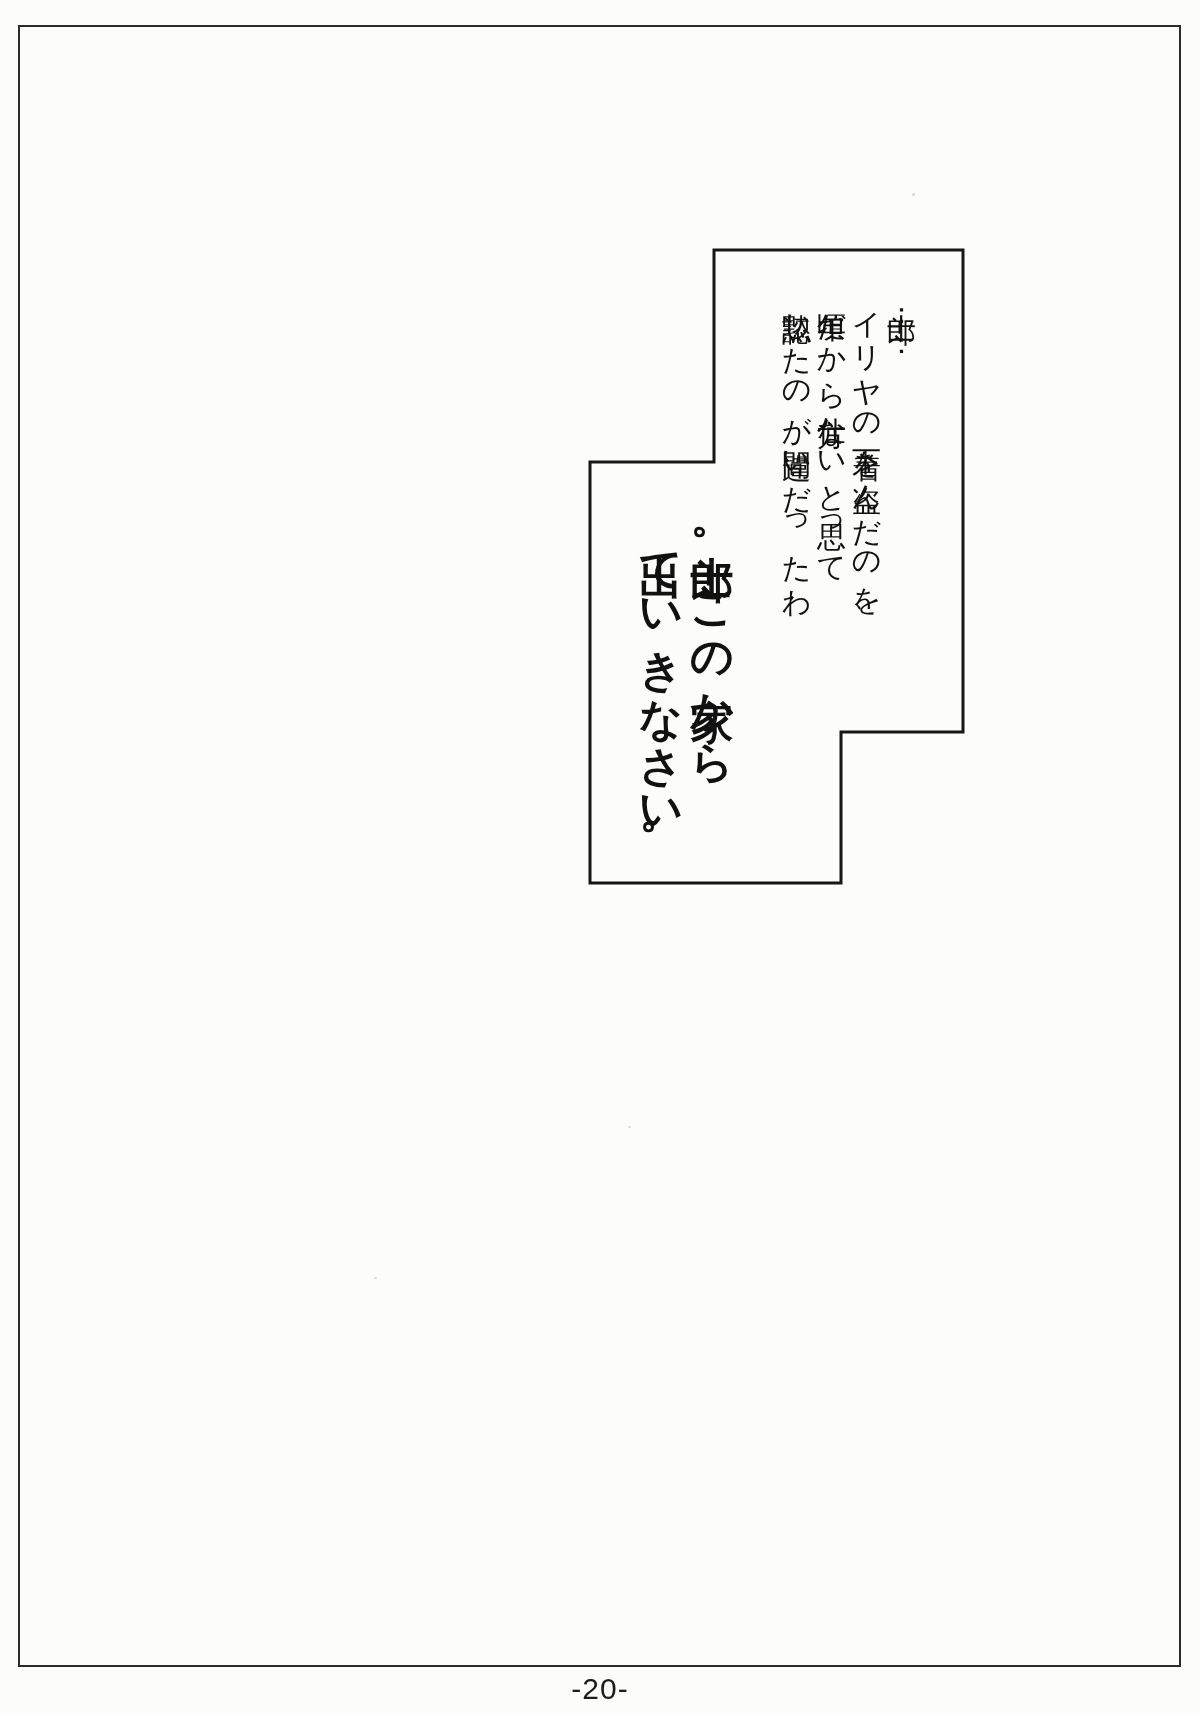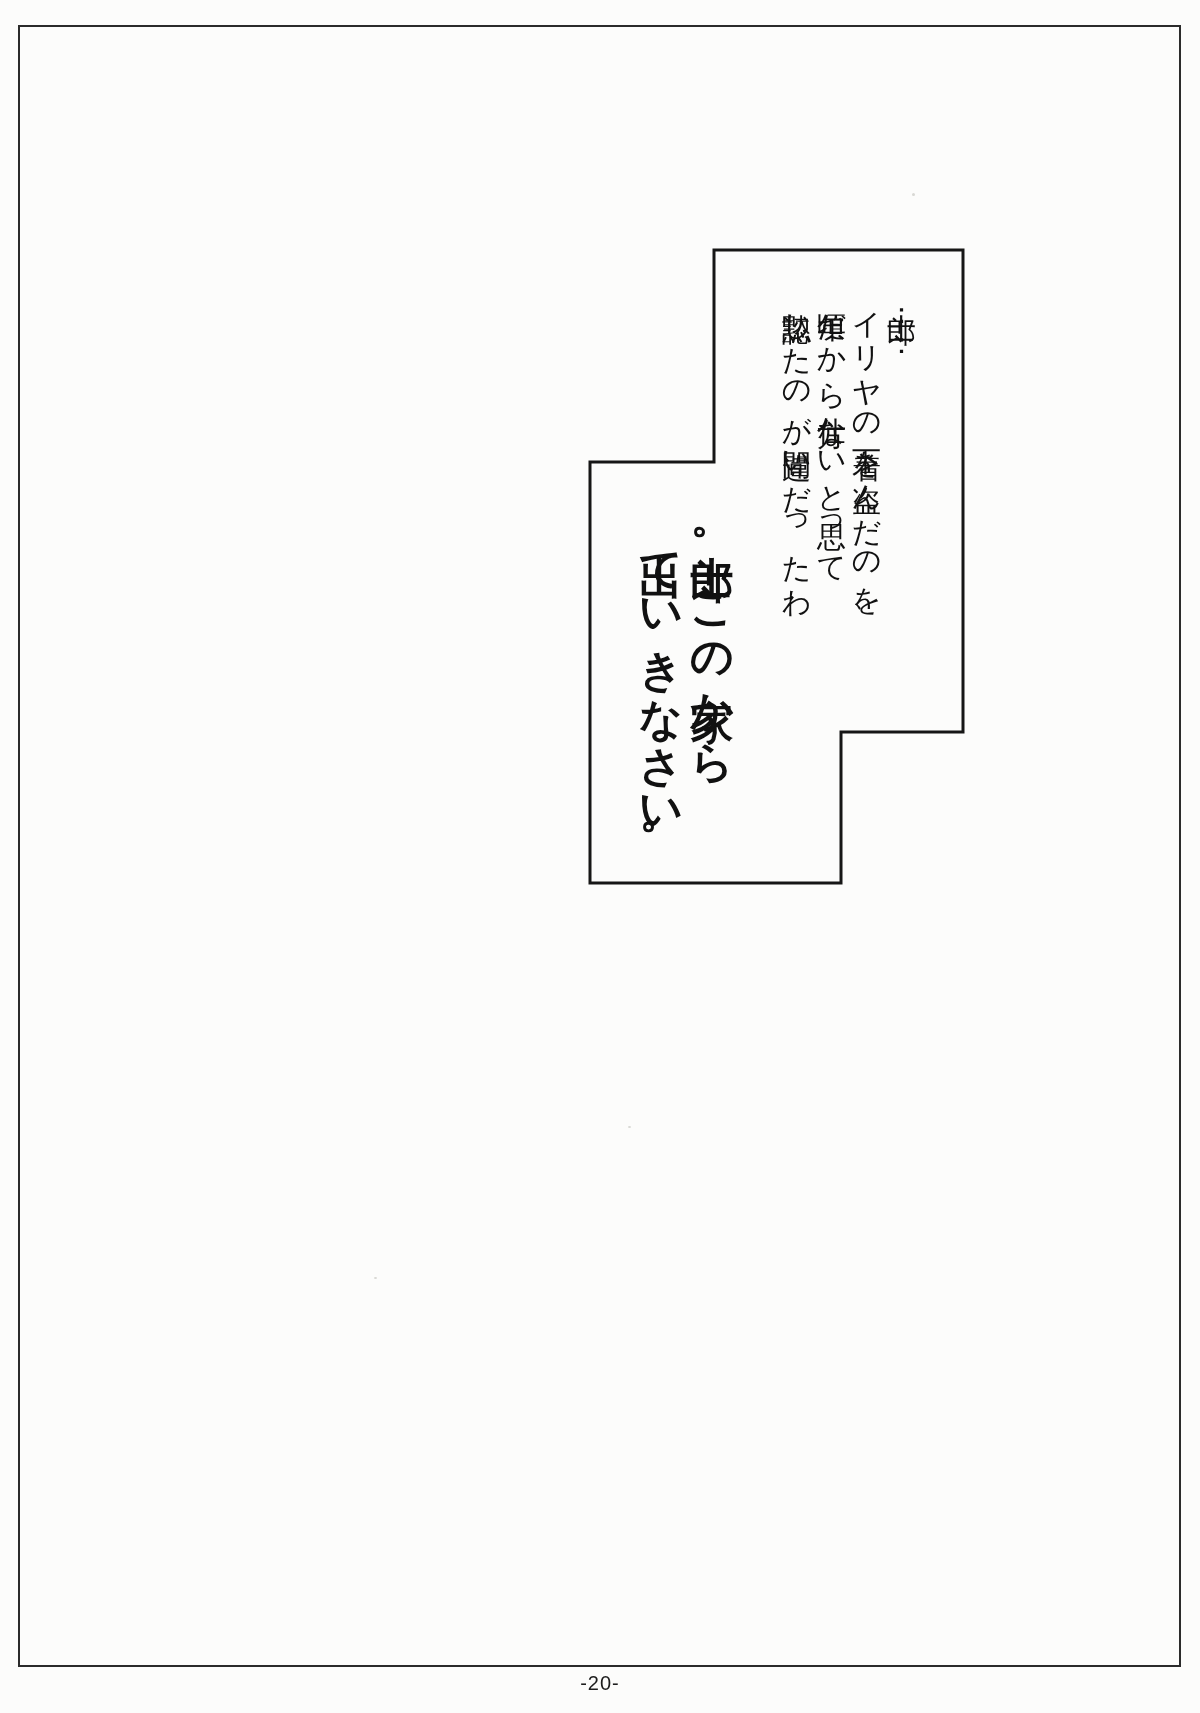--- a/index.html
+++ b/index.html
@@ -65,21 +65,21 @@
     line-height: 51px;
     letter-spacing: 0px;
     font-weight: 700;
   }
   .page-number {
     position: absolute;
     top: 1672px;
     left: 0;
     width: 1200px;
     text-align: center;
-    font-size: 20px;
+    font-size: 30px;
     letter-spacing: 1px;
     color: #1d1d1d;
     font-family: "Liberation Sans", "DejaVu Sans", sans-serif;
   }
   
   .speck {
     position: absolute;
     background: #d8d8d4;
     border-radius: 50%;
   }

